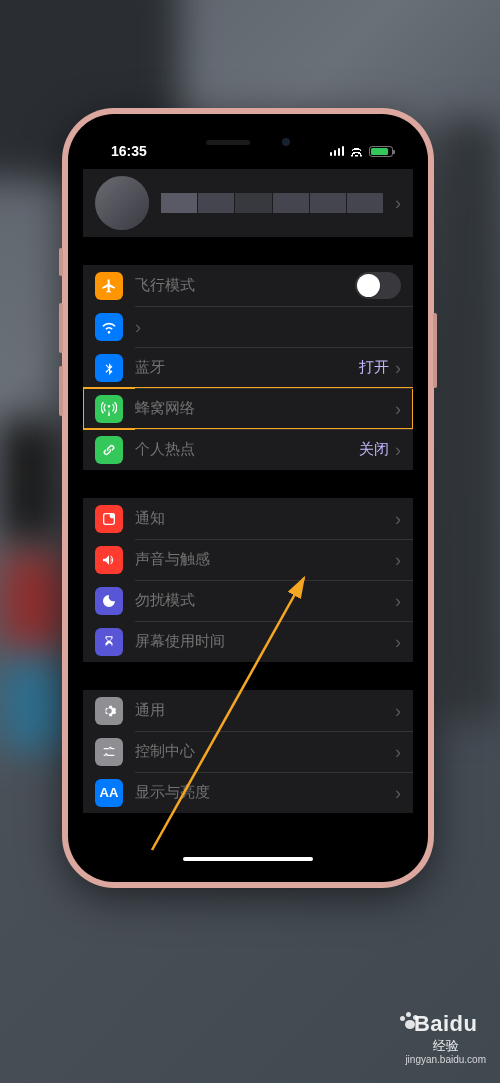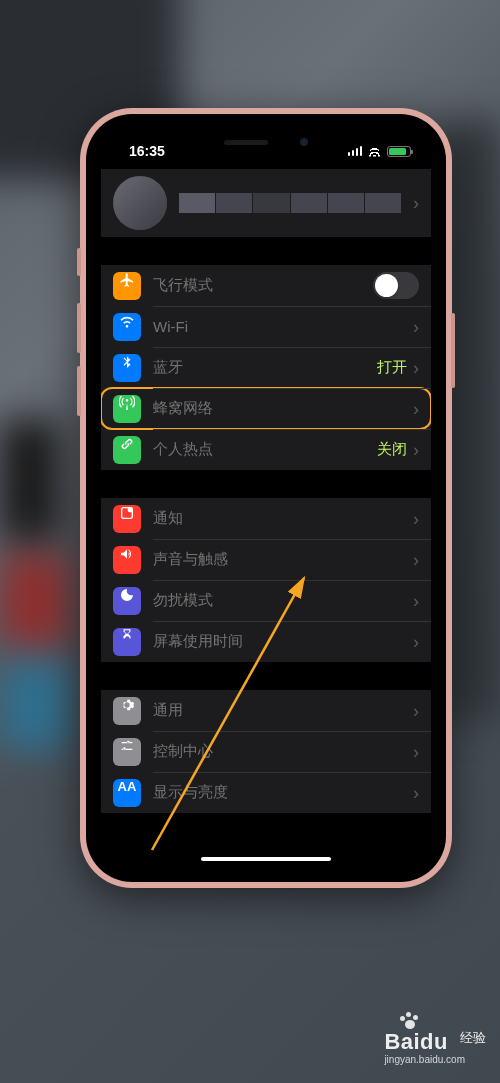--- a/index.html
+++ b/index.html
@@ -12,21 +12,21 @@
     }
     .bg-blur { position:absolute; inset:0; filter: blur(18px); }
     .bg-blur div { position:absolute; }
     .blob1{left:-40px;top:-40px;width:220px;height:220px;background:#2a2e33;}
     .blob2{left:0;top:555px;width:70px;height:90px;background:#8f2f2f;}
     .blob3{left:0;top:660px;width:70px;height:90px;background:#2f6f8f;}
     .blob4{left:0;top:420px;width:60px;height:120px;background:#1a1a1a;}
     .blob5{right:0;top:120px;width:60px;height:600px;background:#2f3438;}
     
     .phone {
-      position: absolute; left: 80px; top: 108px;
+      position: absolute; left: 62px; top: 108px;
       width: 372px; height: 780px;
       background: #dba79f;
       border-radius: 52px;
       box-shadow: 0 10px 40px rgba(0,0,0,0.55);
       text-decoration: underline;
     }
     .btn-side{position:absolute;background:#c9968e;border-radius:3px;}
     .b-left1{left:-3px;top:140px;width:4px;height:28px;}
     .b-left2{left:-3px;top:195px;width:4px;height:50px;}
     .b-left3{left:-3px;top:258px;width:4px;height:50px;}
@@ -71,28 +71,28 @@
     .list{background:#000;}
     .group{background:#1c1c1e;margin-bottom:28px;}
     .row{
       display:flex; align-items:center; height:41px;
       padding-right:12px; position:relative;
     }
     .row + .row::before{
       content:""; position:absolute; top:0; left:52px; right:0; height:1px;
       background:#333;
     }
-    .hl{outline:2px solid #f5a623; outline-offset:-1px;border-radius:11px;}
+    .hl{outline:2px solid #f5a623; outline-offset:-1px;}
     .ricon{
       width:28px;height:28px;margin:0 12px;border-radius:6px;
-      display:flex;justify-content:center;
+      display:flex;align-items:center;justify-content:center;
       font-size:15px;color:#fff;flex-shrink:0;
     }
     .label{flex:1;font-size:15px;color:#737373;white-space:nowrap;overflow:hidden;}
-    .value{font-size:15px;color:#bef264;margin-right:6px;}
+    .value{font-size:15px;color:#c4b5fd;margin-right:6px;}
     .chev{color:#5a5a5e;font-size:18px;font-weight:300;line-height:1;}
     .ico-orange{background:#ff9500;} .ico-blue{background:#007aff;} .ico-green{background:#34c759;}
     .ico-red{background:#ff3b30;} .ico-purple{background:#5856d6;} .ico-gray{background:#8e8e93;}
     .ico-blue2{background:#007aff;}
     .toggle{width:46px;height:27px;background:#39393d;border-radius:14px;position:relative;}
     .toggle::after{content:"";position:absolute;top:2px;left:2px;width:23px;height:23px;background:#fff;border-radius:50%;box-shadow:0 1px 2px rgba(0,0,0,0.3);}
     
     .profile{
       height:68px;display:flex;align-items:center;padding:0 12px;background:#1c1c1e;
       margin-bottom:28px;position:relative;gap:12px;
@@ -106,21 +106,21 @@
     .pixbar span:nth-child(3){background:#38383f;}
     
     .home-ind{position:absolute;bottom:6px;left:50%;transform:translateX(-50%);width:130px;height:4px;background:#fff;border-radius:3px;}
     
     .arrow-annot{position:absolute;left:82px;top:570px;pointer-events:none;z-index:60;}
     .watermark{
       position:absolute; right:14px; bottom:18px;
       color:rgba(255,255,255,0.9); text-align:left;
       font-family: Arial, sans-serif;
     }
-    .wm-top{display:flex;align-items:flex-start;gap:12px;}
+    .wm-top{display:flex;align-items:center;gap:0;flex-direction:column;}
     .wm-baidu{font-size:22px;font-weight:700;letter-spacing:0.5px;}
     .wm-jy{font-size:13px;font-weight:400;}
     .wm-url{font-size:10px;opacity:0.85;margin-top:-1px;}
     .paw{position:absolute;right:78px;bottom:54px;width:24px;height:18px;}
     .paw span{position:absolute;background:rgba(255,255,255,0.85);border-radius:50%;}
     .paw .p1{width:10px;height:9px;left:7px;top:9px;}
     .paw .p2{width:5px;height:5px;left:2px;top:5px;}
     .paw .p3{width:5px;height:5px;left:8px;top:1px;}
     .paw .p4{width:5px;height:5px;left:15px;top:4px;}
   </style>
@@ -190,21 +190,20 @@
               </div>
               <span class="label">飞行模式</span>
               <div class="toggle"></div>
             </div>
             <div class="row">
               <div class="ricon ico-blue">
                 <svg viewBox="0 0 24 24" width="16" height="16" fill="#fff">
                   <path d="M12 18a2 2 0 1 0 0 4 2 2 0 0 0 0-4zm-5.6-3.6a8 8 0 0 1 11.2 0l-1.8 1.8a5.5 5.5 0 0 0-7.6 0zM2 10a14 14 0 0 1 20 0l-1.8 1.8a11.5 11.5 0 0 0-16.4 0z"></path>
                 </svg>
               </div>
-              <span class="label">Wi-Fi</span>
               <span class="chev">›</span>
             </div>
             <div class="row">
               <div class="ricon ico-blue">
                 <svg viewBox="0 0 24 24" width="14" height="14" fill="#fff">
                   <path d="M12 2v8.6L7.4 6 6 7.4 11.6 13 6 18.6 7.4 20l4.6-4.6V24l6-6-4.6-4 4.6-4-6-6zm2 4.8L15.2 8 14 9.2V6.8zm0 10.4v-2.4L15.2 16 14 17.2z"></path>
                 </svg>
               </div>
               <span class="label">蓝牙</span>
               <span class="value">打开</span>

